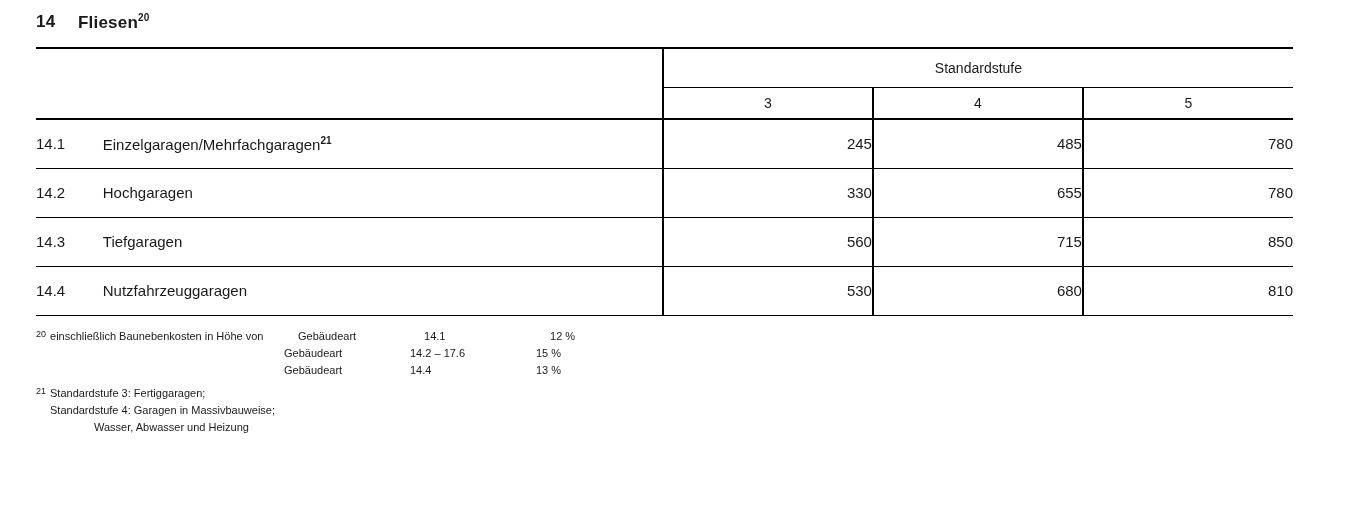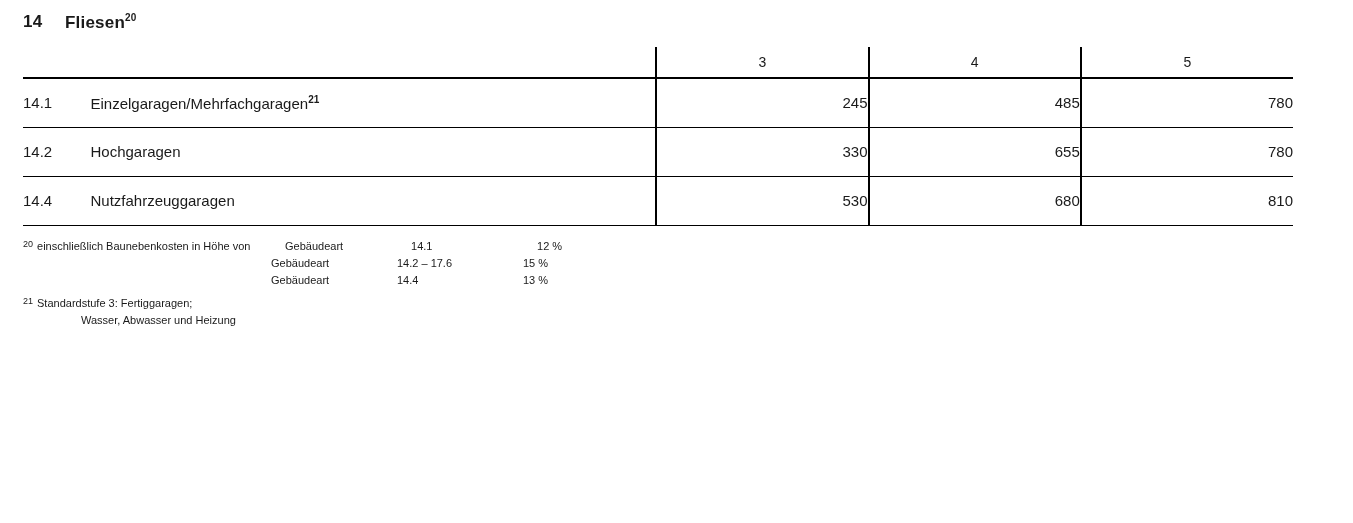--- a/index.html
+++ b/index.html
@@ -12,21 +12,21 @@
     height: 523px;
     font-family: "Liberation Sans", sans-serif;
     color: #1a1a1a;
     overflow: hidden;
   }
   .page {
     position: relative;
     width: 1353px;
     height: 523px;
     box-sizing: border-box;
-    padding: 12px 60px 0 23px;
+    padding: 12px 60px 0 36px;
   }
   
   .heading {
     display: flex;
     align-items: flex-start;
     font-size: 17px;
     font-weight: bold;
     letter-spacing: 0.2px;
     margin: 0 0 14px 0;
   }
@@ -126,20 +126,25 @@
 
   <table class="maintable">
     <colgroup>
       <col class="col-num">
       <col class="col-name">
       <col class="col-val">
       <col class="col-val">
       <col class="col-val">
     </colgroup>
     <tbody>
+      <tr class="rule-top">
+        <td class="blank-cell"></td>
+        <td class="blank-cell"></td>
+        <td class="hdr-std vline-l" colspan="3">Standardstufe</td>
+      </tr>
       <tr>
         <td></td>
         <td></td>
         <td class="hdr-num vline-l">3</td>
         <td class="hdr-num vline-l">4</td>
         <td class="hdr-num vline-l">5</td>
       </tr>
 
       <tr class="datarow rule-top">
         <td class="row-cell-num">14.1</td>
@@ -150,20 +155,27 @@
       </tr>
 
       <tr class="datarow rule-thin">
         <td class="row-cell-num">14.2</td>
         <td class="row-cell-name">Hochgaragen</td>
         <td class="row-cell-val vline-l">330</td>
         <td class="row-cell-val vline-l">655</td>
         <td class="row-cell-val vline-l">780</td>
       </tr>
 
+      <tr class="datarow rule-thin">
+        <td class="row-cell-num">14.3</td>
+        <td class="row-cell-name">Tiefgaragen</td>
+        <td class="row-cell-val vline-l">560</td>
+        <td class="row-cell-val vline-l">715</td>
+        <td class="row-cell-val vline-l">850</td>
+      </tr>
 
       <tr class="datarow rule-thin">
         <td class="row-cell-num">14.4</td>
         <td class="row-cell-name">Nutzfahrzeuggaragen</td>
         <td class="row-cell-val vline-l">530</td>
         <td class="row-cell-val vline-l">680</td>
         <td class="row-cell-val vline-l">810</td>
       </tr>
 
       <tr class="rule-thin">
@@ -194,19 +206,22 @@
         <span class="fn-c3">14.4</span>
         <span>13 %</span>
       </div>
     </div>
 
     <div class="fn-block">
       <div class="fn-line">
         <span class="fn-marker">21</span>
         <span>Standardstufe 3: Fertiggaragen;</span>
       </div>
+      <div class="fn2-lines">
+        <span>Standardstufe 4: Garagen in Massivbauweise;</span>
+      </div>
       <div class="fn2-wrap">
         <span>Wasser, Abwasser und Heizung</span>
       </div>
     </div>
 
   </div>
 </div>
 
 </body></html>

